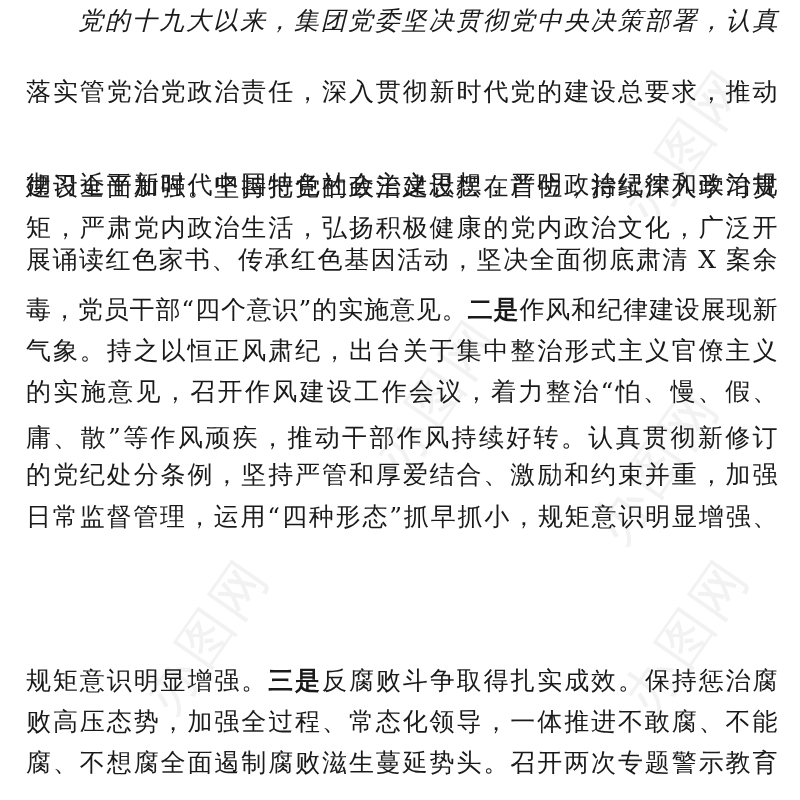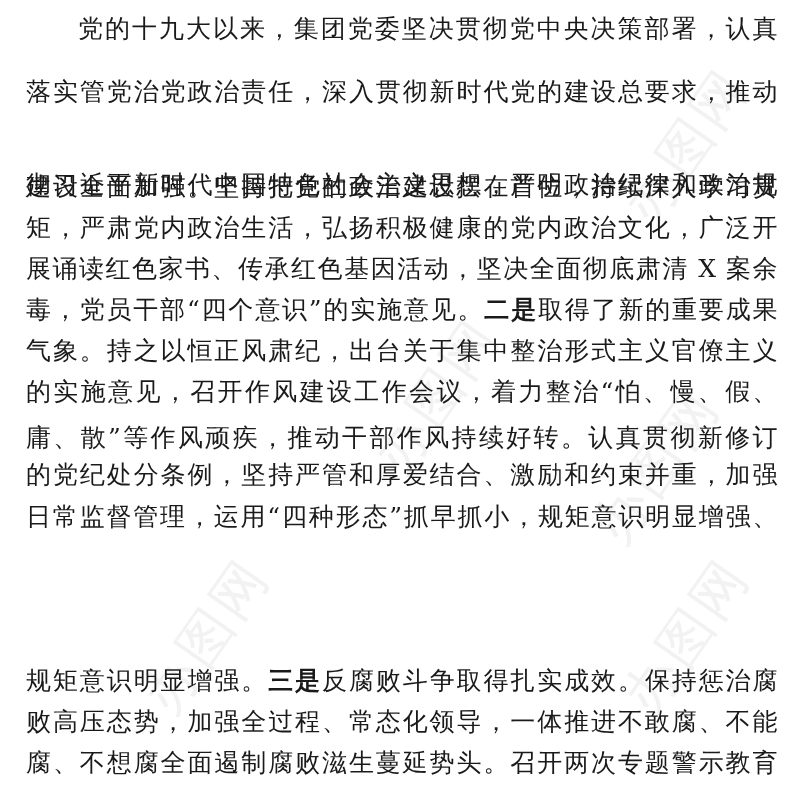--- a/index.html
+++ b/index.html
@@ -53,27 +53,27 @@
   </style>
 </head>
 <body>
 
 <div class="page" id="page">
     <div class="watermark" style="left: 600px; top: 110px;">办图网</div>
     <div class="watermark" style="left: 350px; top: 360px;">办图网</div>
     <div class="watermark" style="left: 570px; top: 430px;">办图网</div>
     <div class="watermark" style="left: 120px; top: 600px;">办图网</div>
     <div class="watermark" style="left: 600px; top: 600px;">办图网</div>
-    <div class="line indent" style="top: 12px;"><span class="seg">党的十九大以来，集团党委坚决贯彻党中央决策部署，认真</span></div>
+    <div class="line indent" style="top: 4px; font-style: italic;"><span class="seg">党的十九大以来，集团党委坚决贯彻党中央决策部署，认真</span></div>
     <div class="line" style="top: 46px; margin-top: 29px;"><span class="seg">落实管党治党政治责任，深入贯彻新时代党的建设总要求，推动</span></div>
     <div class="line" style="top: 144px; margin-top: 26px;"><span class="seg">建设全面加强。坚持把党的政治建设摆在首位，持续深入学习贯</span></div>
     <div class="line" style="top: 168px;"><span class="seg">彻习近平新时代中国特色社会主义思想，严明政治纪律和政治规</span></div>
     <div class="line" style="top: 211px;"><span class="seg">矩，严肃党内政治生活，弘扬积极健康的党内政治文化，广泛开</span></div>
-    <div class="line" style="top: 252px;"><span class="seg">展诵读红色家书、传承红色基因活动，坚决全面彻底肃清 X 案余</span></div>
-    <div class="line" style="top: 293px;"><span class="seg">毒，党员干部“四个意识”的实施意见。</span><span class="seg-bold">二是</span><span class="seg">取得了新的重要成果</span></div>
+    <div class="line" style="top: 243px;"><span class="seg">展诵读红色家书、传承红色基因活动，坚决全面彻底肃清 X 案余</span></div>
+    <div class="line" style="top: 293px;"><span class="seg">毒，党员干部“四个意识”的实施意见。</span><span class="seg-bold">二是</span><span class="seg">作风和纪律建设展现新</span></div>
     <div class="line" style="top: 334px;"><span class="seg">气象。持之以恒正风肃纪，出台关于集中整治形式主义官僚主义</span></div>
     <div class="line" style="top: 375px;"><span class="seg">的实施意见，召开作风建设工作会议，着力整治“怕、慢、假、</span></div>
     <div class="line" style="top: 421px;"><span class="seg">庸、散”等作风顽疾，推动干部作风持续好转。认真贯彻新修订</span></div>
     <div class="line" style="top: 458px;"><span class="seg">的党纪处分条例，坚持严管和厚爱结合、激励和约束并重，加强</span></div>
     <div class="line" style="top: 500px;"><span class="seg">日常监督管理，运用“四种形态”抓早抓小，规矩意识明显增强、</span></div>
     <div class="line" style="top: 664px;"><span class="seg">规矩意识明显增强。</span><span class="seg-bold">三是</span><span class="seg">反腐败斗争取得扎实成效。保持惩治腐</span></div>
     <div class="line" style="top: 705px;"><span class="seg">败高压态势，加强全过程、常态化领导，一体推进不敢腐、不能</span></div>
     <div class="line" style="top: 746px;"><span class="seg">腐、不想腐全面遏制腐败滋生蔓延势头。召开两次专题警示教育</span></div>
   </div>
 

